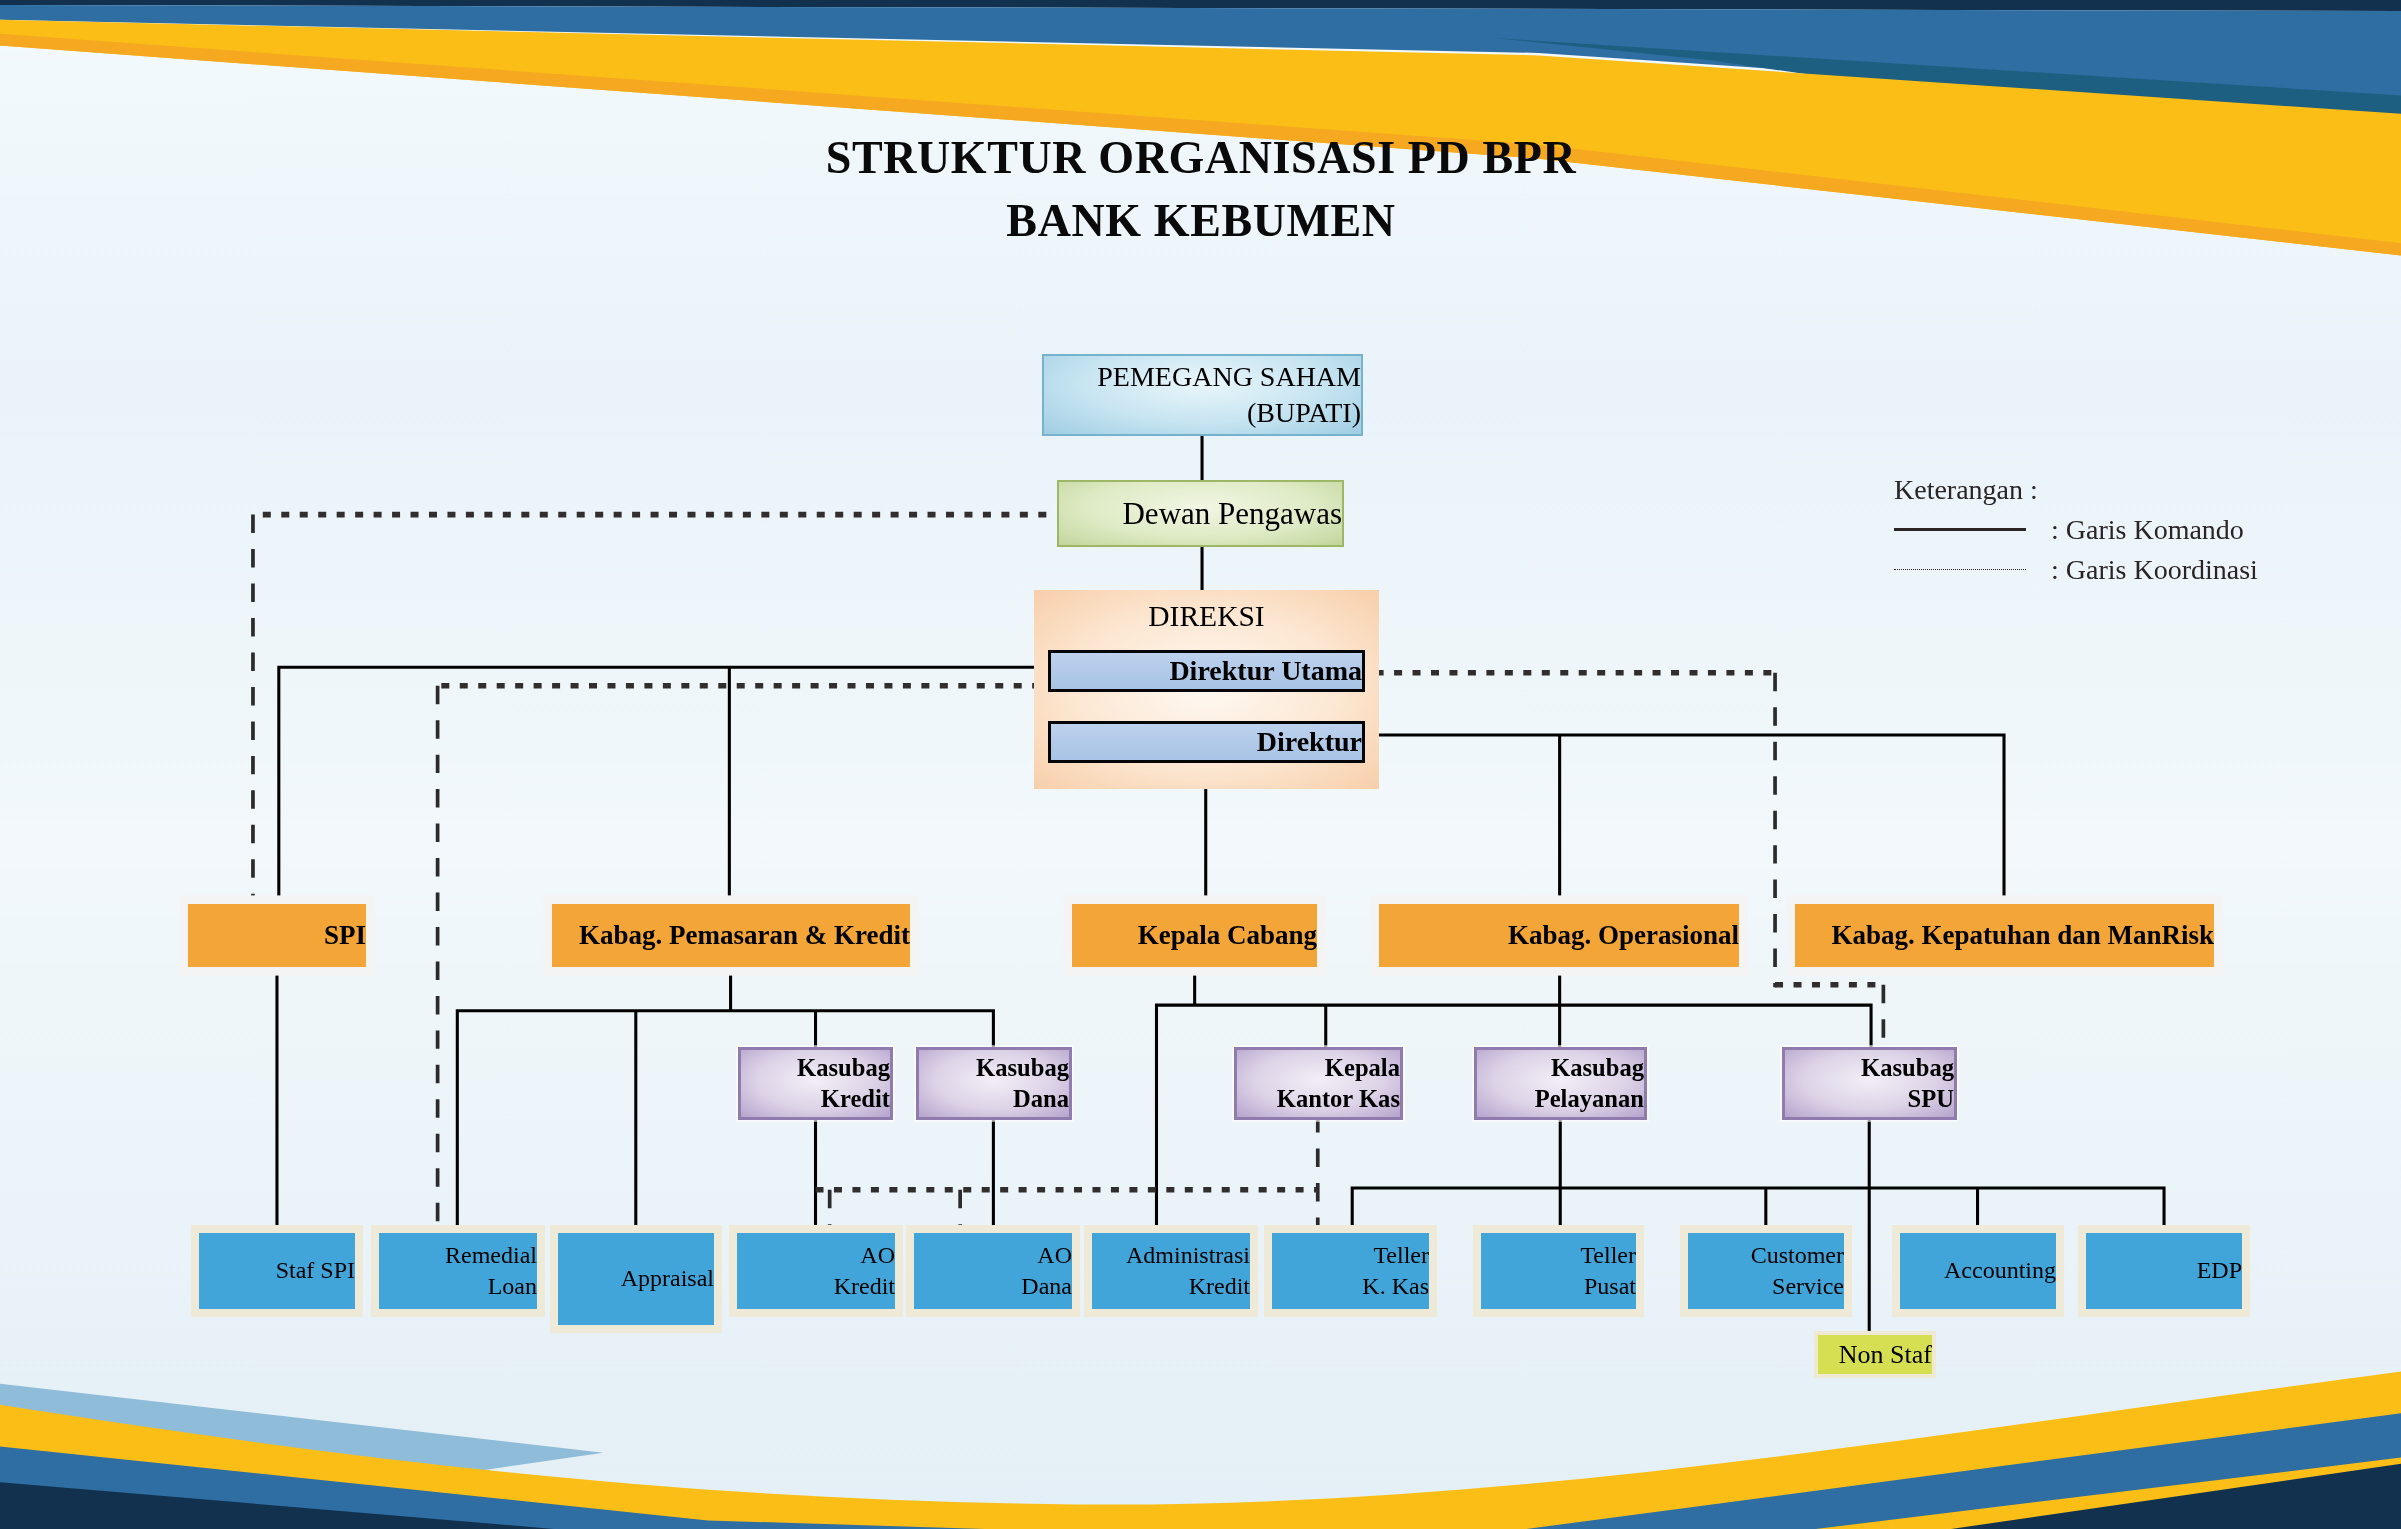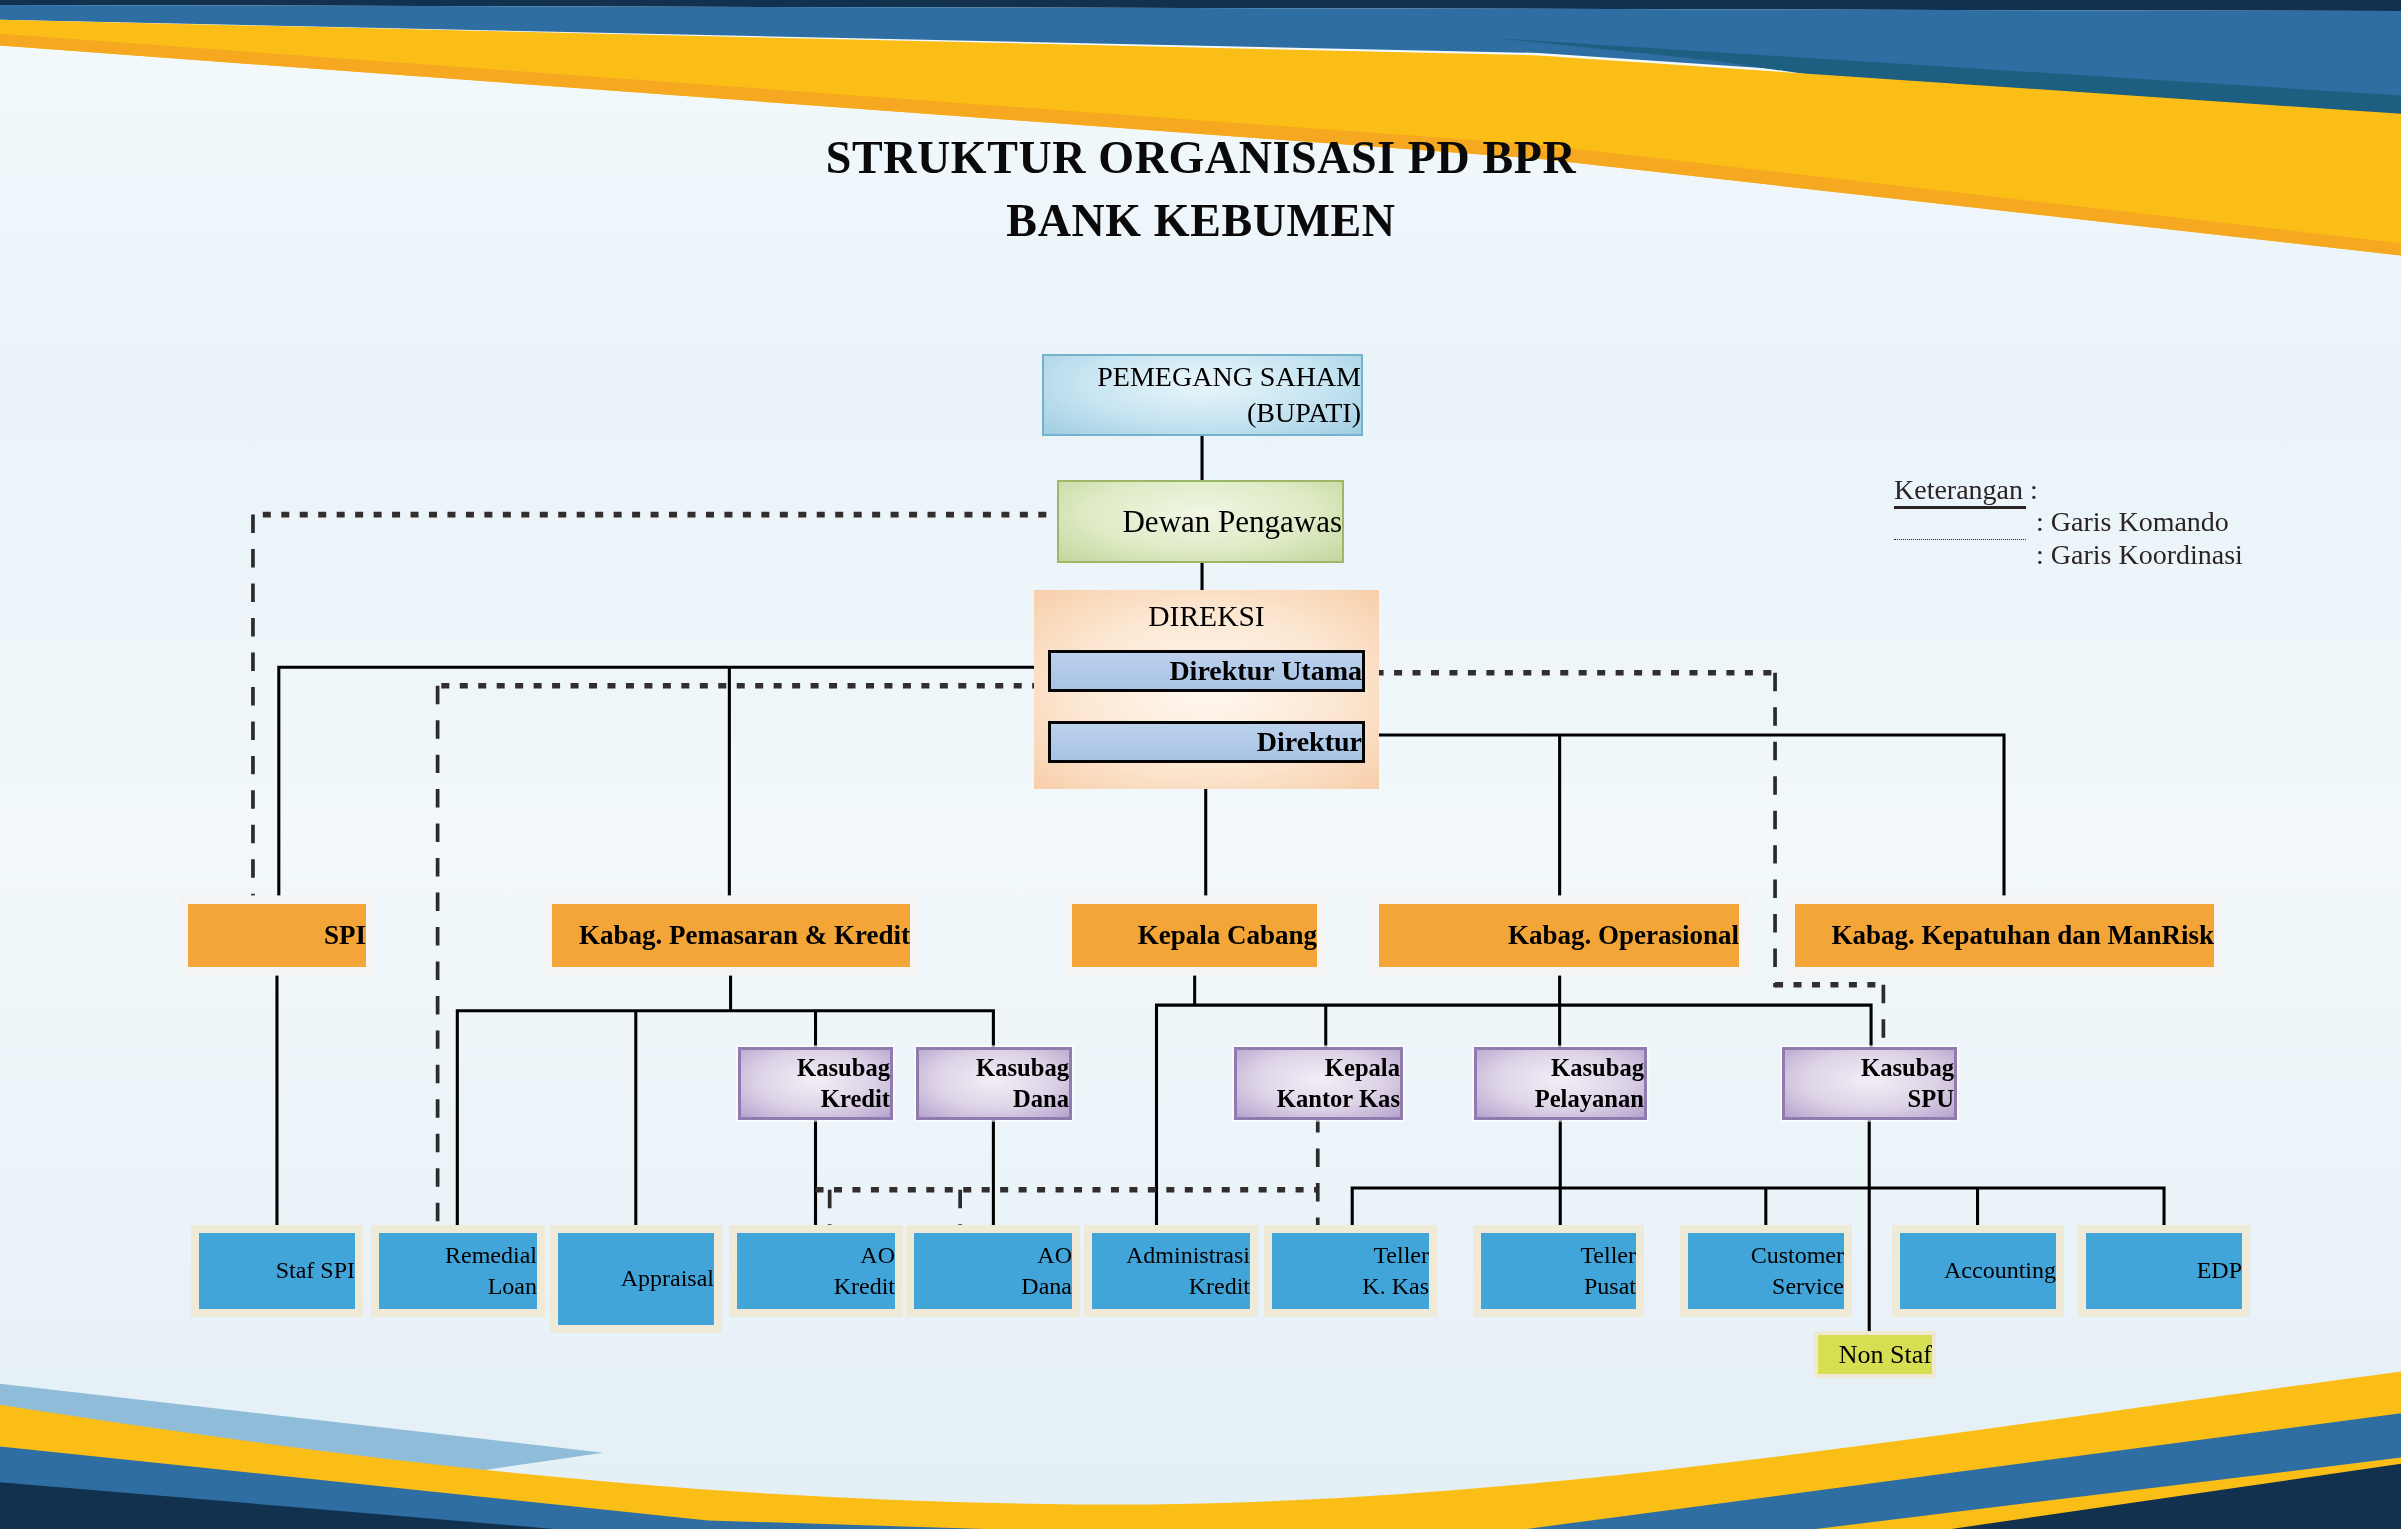--- a/index.html
+++ b/index.html
@@ -27,21 +27,21 @@
         display:flex;align-items:center;justify-content:flex-end;font-weight:700;font-size:28px}
   .lv2{background:#F3A637;font-weight:700;font-size:27px;box-shadow:0 0 0 8.6px #F4F4F4}
   .lv3{background:radial-gradient(ellipse at 50% 45%,#F2EEF6 0%,#DDD3E7 55%,#A894C4 115%);
         border:3.1px solid #8F7BAE;font-weight:700;font-size:24.6px;line-height:1.25;
         box-shadow:0 0 0 1.8px rgba(255,255,255,.65)}
   .lv4{background:#42A5DA;font-size:24px;line-height:1.3;box-shadow:0 0 0 8px #EFE9D8}
   .nonstaf{background:#D6DF52;border:4.9px solid #EFE8D2;font-size:26px}
   #title{position:absolute;left:773px;top:126px;width:856px;text-align:center;z-index:2;
         font-weight:700;font-size:46px;line-height:1.38;letter-spacing:0.6px;color:#0A0A0A}
   #legend{position:absolute;left:1894px;top:474px;z-index:2;font-size:28px;color:#2B2424}
-  .lg-row{display:flex;gap:10px;margin-top:0;height:33px}
+  .lg-row{display:flex;align-items:center;gap:25px;margin-top:7px;height:33px}
   .lg-line{width:132px;height:0;border-top:3.1px solid #2B2424}
   .lg-line.dotted{border-top:1.8px dotted #2B2424}
 </style>
 </head>
 <body>
 
 <div id="stage">
 
   <svg class="layer decor" viewBox="0 0 3901 2484" preserveAspectRatio="none">
     <path d="M0,0 H3901 V18 L0,8 Z" fill="#11314E"></path>
@@ -111,21 +111,21 @@
     <div class="lg-row">
       <span class="lg-line dotted"></span>
       <span>: Garis Koordinasi</span>
     </div>
   </div>
 
   <div class="node top-blue" style="left:1042px;top:354px;width:321px;height:82px">
     <span>PEMEGANG SAHAM</span>
     <span>(BUPATI)</span>
   </div>
-  <div class="node green" style="left:1057px;top:480px;width:287px;height:83px">
+  <div class="node green" style="left:1057px;top:480px;width:287px;height:67px">
     <span>Dewan Pengawas</span>
   </div>
 
   <div class="panel" style="left:1034px;top:590px;width:345px;height:199px">
     <div class="caption">DIREKSI</div>
     <div class="sub" style="top:60px">
       <span>Direktur Utama</span>
     </div>
     <div class="sub" style="top:131px">
       <span>Direktur</span>

